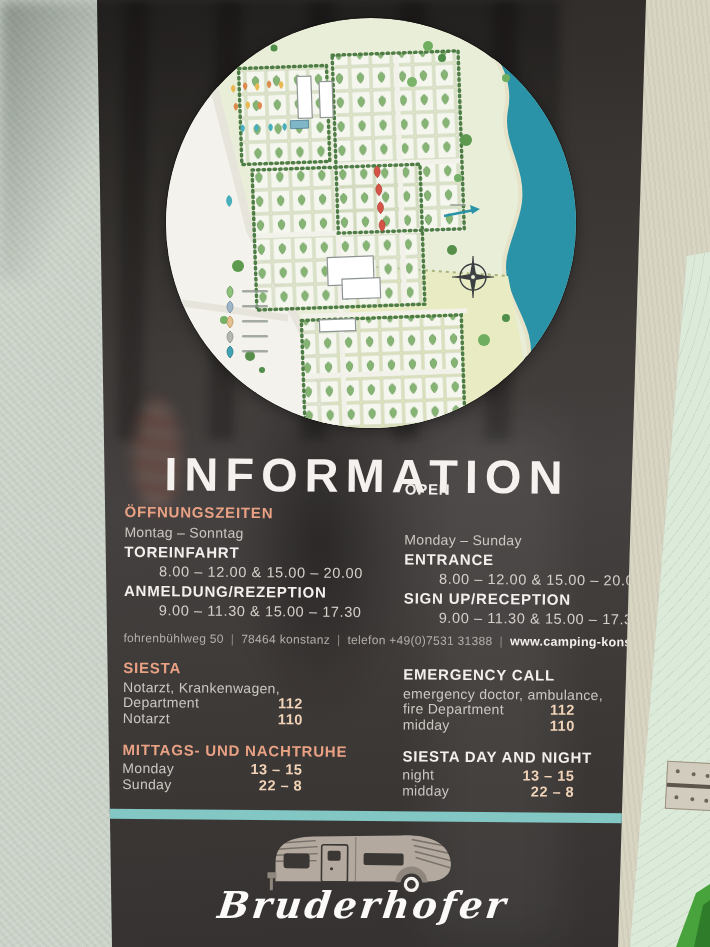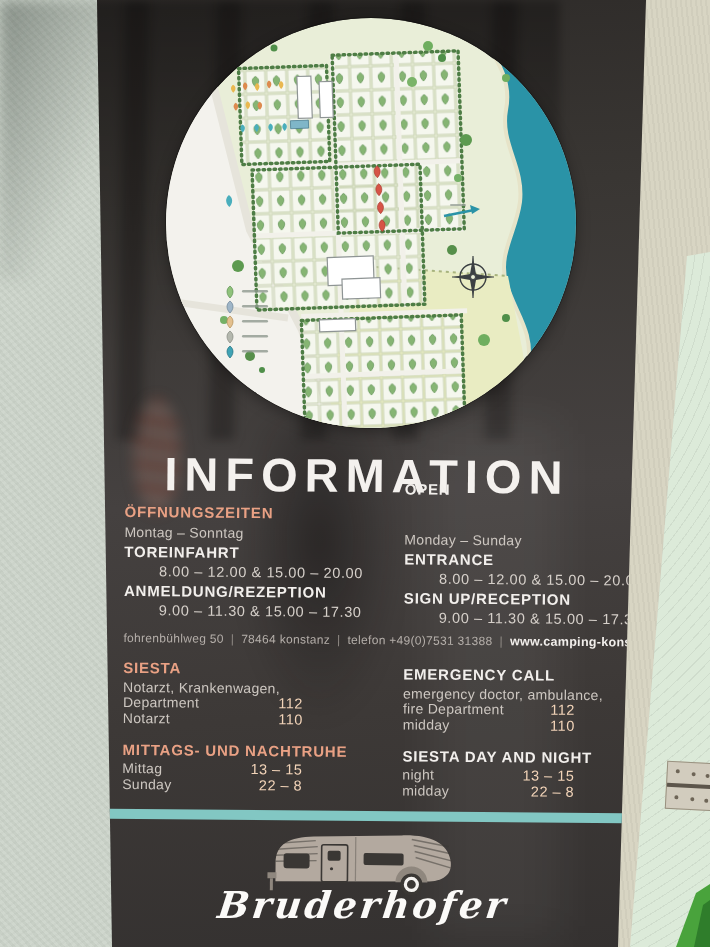--- a/index.html
+++ b/index.html
@@ -59,21 +59,21 @@
     box-shadow:0 0 0 1px rgba(0,0,0,.25), 0 4px 14px rgba(0,0,0,.35);}
 
   
   .sign-content{position:absolute;inset:0;transform:rotate(.5deg);transform-origin:360px 470px;}
   .title{position:absolute;left:97px;width:540px;top:448px;text-align:center;
     color:#f4f1ee;font-size:47px;font-weight:700;letter-spacing:7px;}
   .h-orange{color:#e9a184;font-weight:700;font-size:15px;letter-spacing:.8px;}
   .h-white{color:#f2efec;font-weight:700;font-size:15px;letter-spacing:.8px;}
   .body-txt{color:#cdc7c1;font-size:14px;letter-spacing:.3px;}
   .time-txt{color:#d6d0ca;font-size:14.5px;letter-spacing:.6px;}
-  .val{color:#f1d3b8;font-weight:400;font-size:14.5px;letter-spacing:.5px;text-align:center;}
+  .val{color:#f1d3b8;font-weight:700;font-size:14.5px;letter-spacing:.5px;text-align:center;}
   .abs{position:absolute;}
   .col-de{left:125px;}
   .col-en{left:405px;}
   .flexrow{display:flex;justify-content:space-between;}
   .w-de{width:180px;} .w-en{width:172px;}
   .address{position:absolute;left:125px;top:633px;width:490px;
     color:#b5afaa;font-size:12px;letter-spacing:.3px;white-space:nowrap;}
   .address .sep{margin:0 7px;color:#8f8a85;}
   .address .site{color:#f2efec;font-weight:700;font-size:12.5px;}
 
@@ -284,21 +284,21 @@
       <span class="body-txt">fire Department</span>
       <span class="val">112</span>
     </div>
     <div class="abs col-en flexrow w-en" style="top:716px">
       <span class="body-txt">midday</span>
       <span class="val">110</span>
     </div>
 
     <div class="abs col-de h-orange" style="top:743px">MITTAGS- UND NACHTRUHE</div>
     <div class="abs col-de flexrow w-de" style="top:762px">
-      <span class="body-txt">Mittag</span>
+      <span class="body-txt">Monday</span>
       <span class="val">13 – 15</span>
     </div>
     <div class="abs col-de flexrow w-de" style="top:778px">
       <span class="body-txt">Sunday</span>
       <span class="val">22 – 8</span>
     </div>
 
     <div class="abs col-en h-white" style="top:747px">SIESTA DAY AND NIGHT</div>
     <div class="abs col-en flexrow w-en" style="top:766px">
       <span class="body-txt">night</span>

